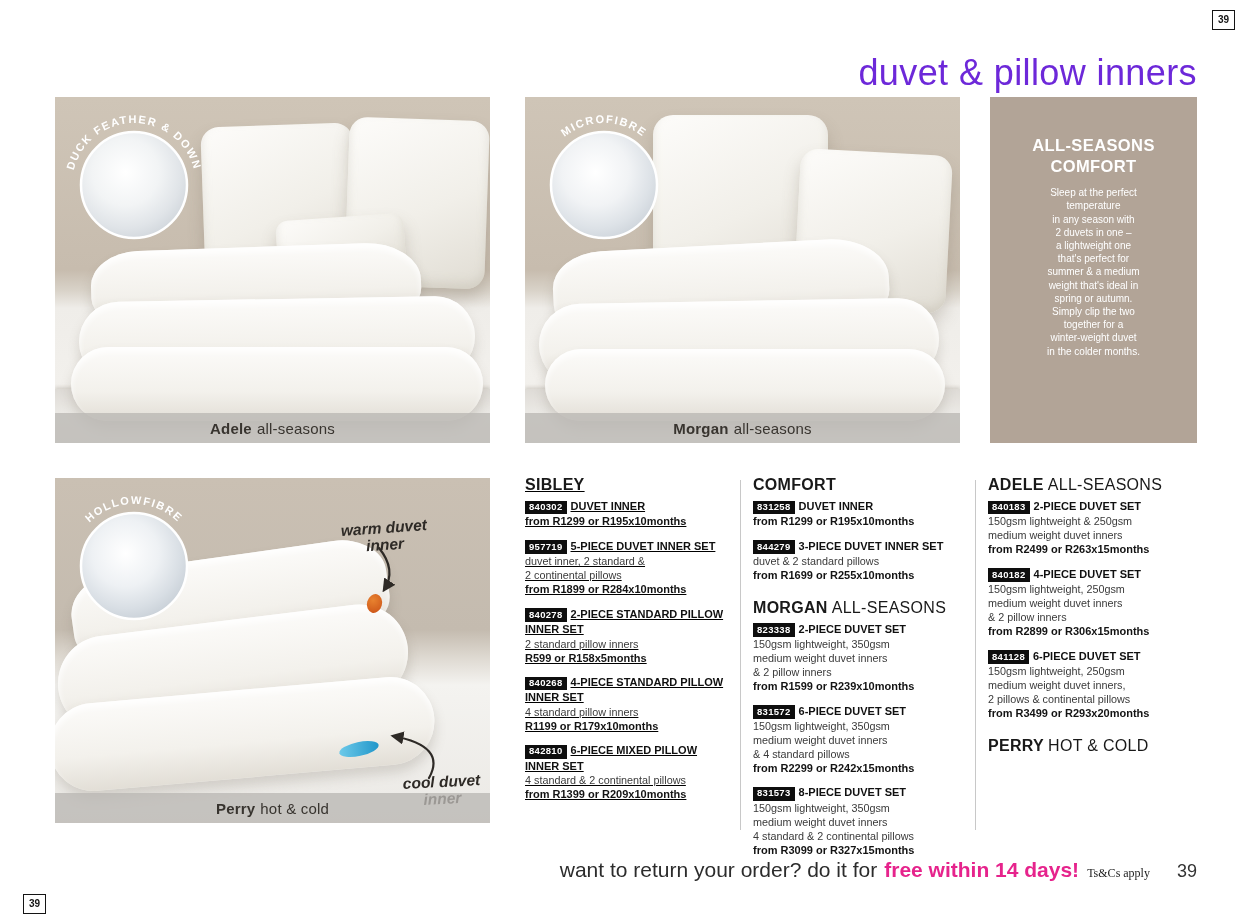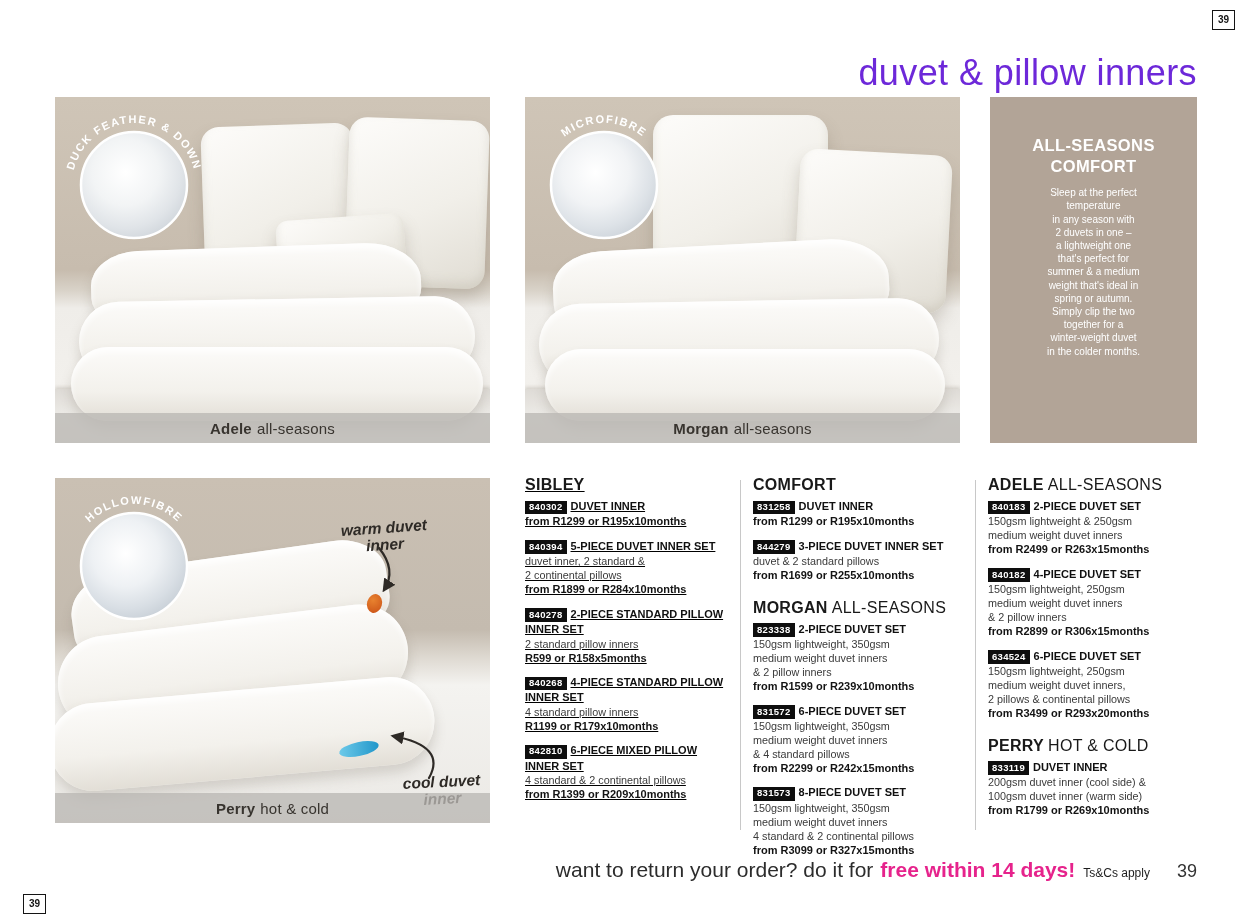--- a/index.html
+++ b/index.html
@@ -70,21 +70,21 @@
   .pprice { font-size:11px; font-weight:bold; color:#131313; line-height:1.4; }
   .vdiv { position:absolute; width:1px; background:#c8c8c8; top:480px; height:350px; }
   .vdiv.d1 { left:740px; }
   .vdiv.d2 { left:975px; }
 
   
   .footer { position:absolute; top:858px; right:53px; display:flex; align-items:baseline;
             color:#2c2c2c; }
   .footer .ftext { font-size:21px; }
   .footer .hl { font-size:21px; font-weight:bold; margin-left:7px; }
-  .footer .terms { font-size:12px; margin-left:8px; color:#1d1d1d; }
+  .footer .terms { font-size:12px; margin-left:8px; color:#1d1d1d;font-family:Liberation Serif, serif; }
   .footer .pnum { font-size:18px; margin-left:27px; color:#333; }
 </style>
 </head>
 <body>
 
 <div class="page">
 
   <div class="cbadge tr">39</div>
   <h1 class="title">duvet &amp; pillow inners</h1>
 
@@ -200,21 +200,21 @@
   <div class="listing-col col-1">
     <div class="sec-heading">
       <span>SIBLEY</span>
     </div>
     <div class="product">
       <div class="prod-title"><span class="sku">840302</span><span>DUVET INNER</span></div>
 
       <div class="pprice">from R1299 or R195x10months</div>
     </div>
     <div class="product">
-      <div class="prod-title"><span class="sku">840394</span><span>5-PIECE DUVET INNER SET</span></div>
+      <div class="prod-title"><span class="sku">957719</span><span>5-PIECE DUVET INNER SET</span></div>
       <div class="pdesc">duvet inner, 2 standard &amp;
 2 continental pillows</div>
       <div class="pprice">from R1899 or R284x10months</div>
     </div>
     <div class="product">
       <div class="prod-title"><span class="sku">840278</span><span>2-PIECE STANDARD PILLOW INNER SET</span></div>
       <div class="pdesc">2 standard pillow inners</div>
       <div class="pprice">R599 or R158x5months</div>
     </div>
     <div class="product">
@@ -280,34 +280,28 @@
       <div class="pprice">from R2499 or R263x15months</div>
     </div>
     <div class="product">
       <div class="prod-title"><span class="sku">840182</span><span>4-PIECE DUVET SET</span></div>
       <div class="pdesc">150gsm lightweight, 250gsm
 medium weight duvet inners
 &amp; 2 pillow inners</div>
       <div class="pprice">from R2899 or R306x15months</div>
     </div>
     <div class="product">
-      <div class="prod-title"><span class="sku">634524</span><span>6-PIECE DUVET SET</span></div>
+      <div class="prod-title"><span class="sku">841128</span><span>6-PIECE DUVET SET</span></div>
       <div class="pdesc">150gsm lightweight, 250gsm
 medium weight duvet inners,
 2 pillows &amp; continental pillows</div>
       <div class="pprice">from R3499 or R293x20months</div>
     </div>
     <div class="sec-heading sec-gap">
       <span>PERRY</span><span class="light">HOT &amp; COLD</span>
-    </div>
-    <div class="product">
-      <div class="prod-title"><span class="sku">833119</span><span>DUVET INNER</span></div>
-      <div class="pdesc">200gsm duvet inner (cool side) &amp;
-100gsm duvet inner (warm side)</div>
-      <div class="pprice">from R1799 or R269x10months</div>
     </div>
   </div>
 
   <div class="vdiv d1"></div>
   <div class="vdiv d2"></div>
 
   <div class="footer">
     <span class="ftext">want to return your order? do it for</span>
     <span class="hl" style="color: rgb(230, 35, 140);">free within 14 days!</span>
     <span class="terms">Ts&amp;Cs apply</span>

